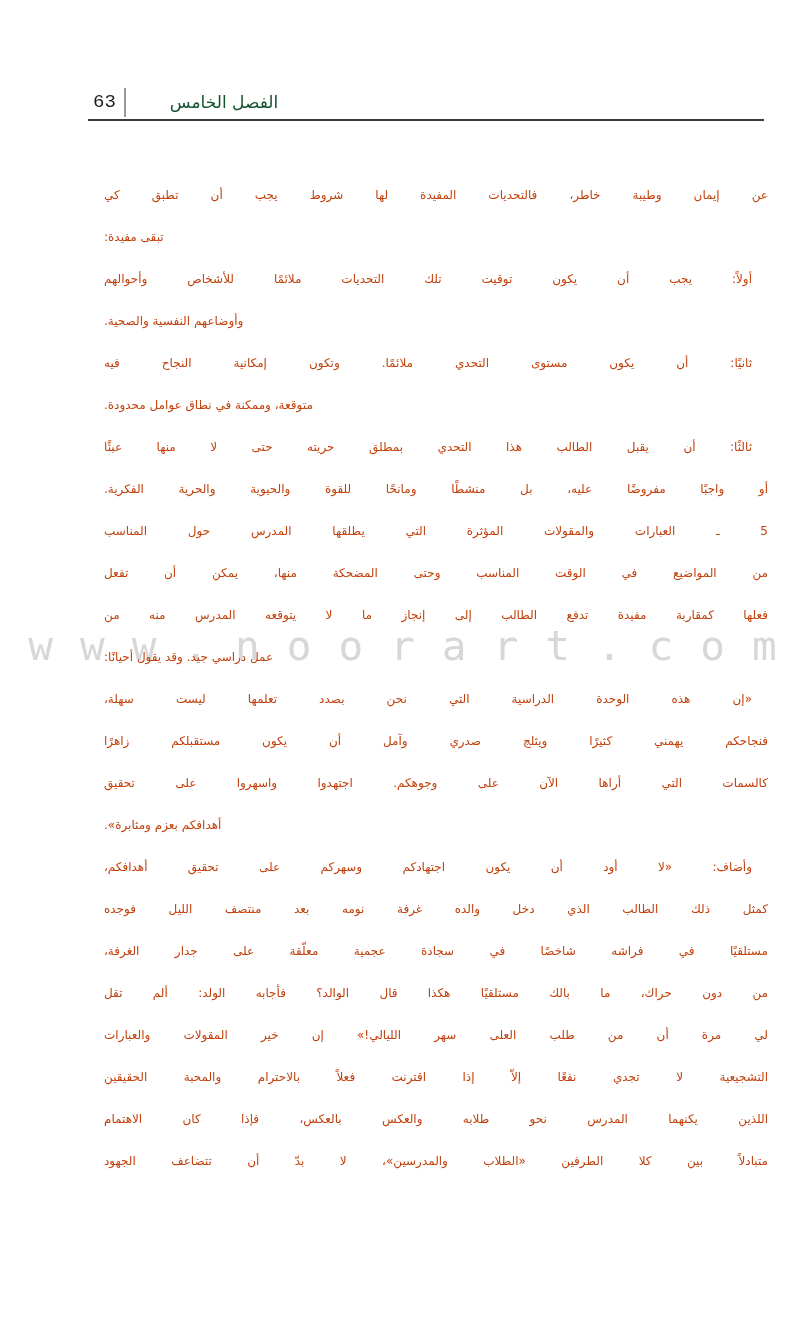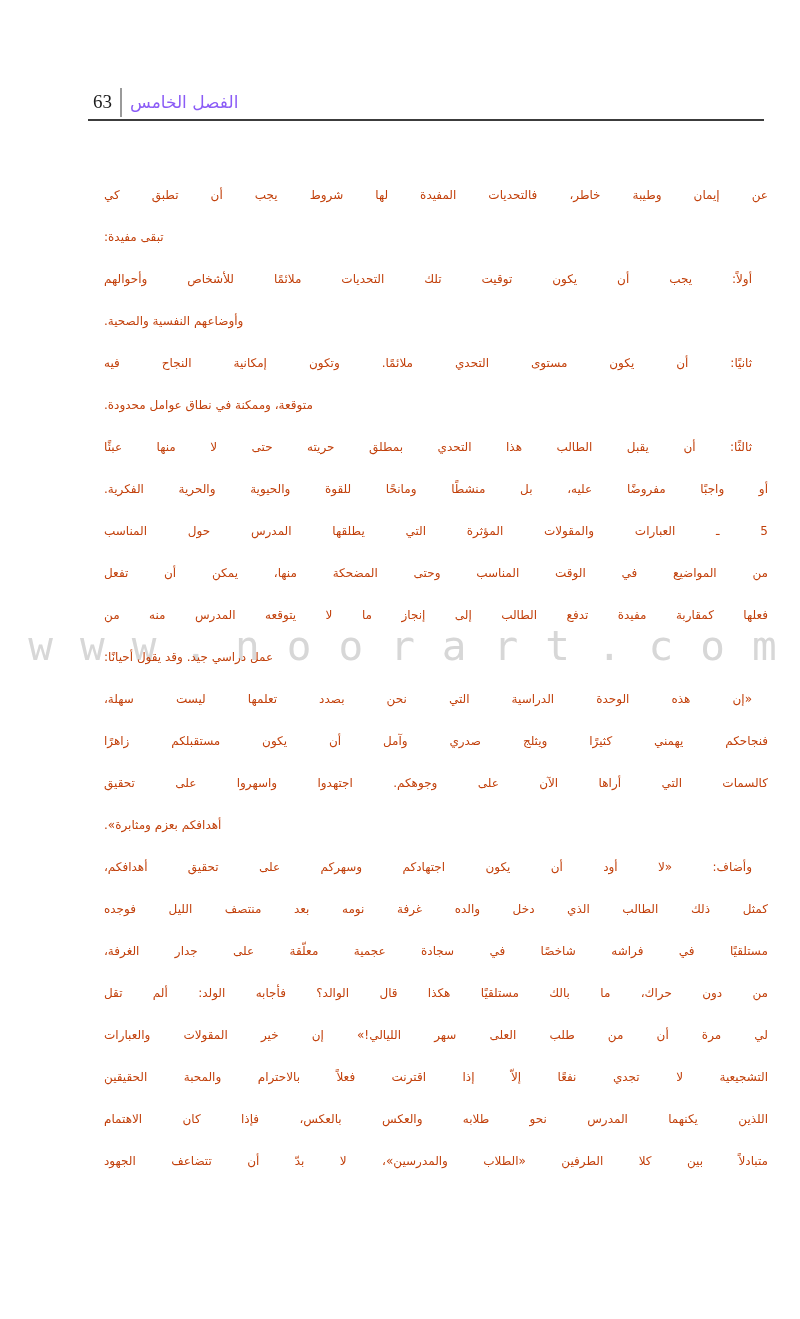--- a/index.html
+++ b/index.html
@@ -14,28 +14,29 @@
     position: absolute; inset: 0;
     background: #ffffff;
   }
   
   .header-row {
     position: absolute; left: 93px; top: 87px;
     display: flex; direction: rtl; align-items: center; gap: 8px;
     z-index: 2;
   }
   .chapter {
-    font-size: 17px; color: #8b5cf6; line-height: 30px;
+    font-size: 17px; color: #14532d; line-height: 30px;
     white-space: nowrap;
+    margin-left: 36px;
   }
   .vbar {
     width: 2px; height: 29px; background: #9a9a9a;
   }
   .pnum {
-    font-family: Liberation Serif, serif;
+    font-family: Liberation Mono, monospace;
     font-size: 19px; color: #1c1c1c; line-height: 30px;
   }
   .header-rule {
     position: absolute; left: 88px; top: 119px;
     width: 676px; height: 2px; background: #3c3c3c;
     z-index: 2;
   }
   
   .watermark {
     position: absolute; top: 622px; left: 16px; width: 100%;

